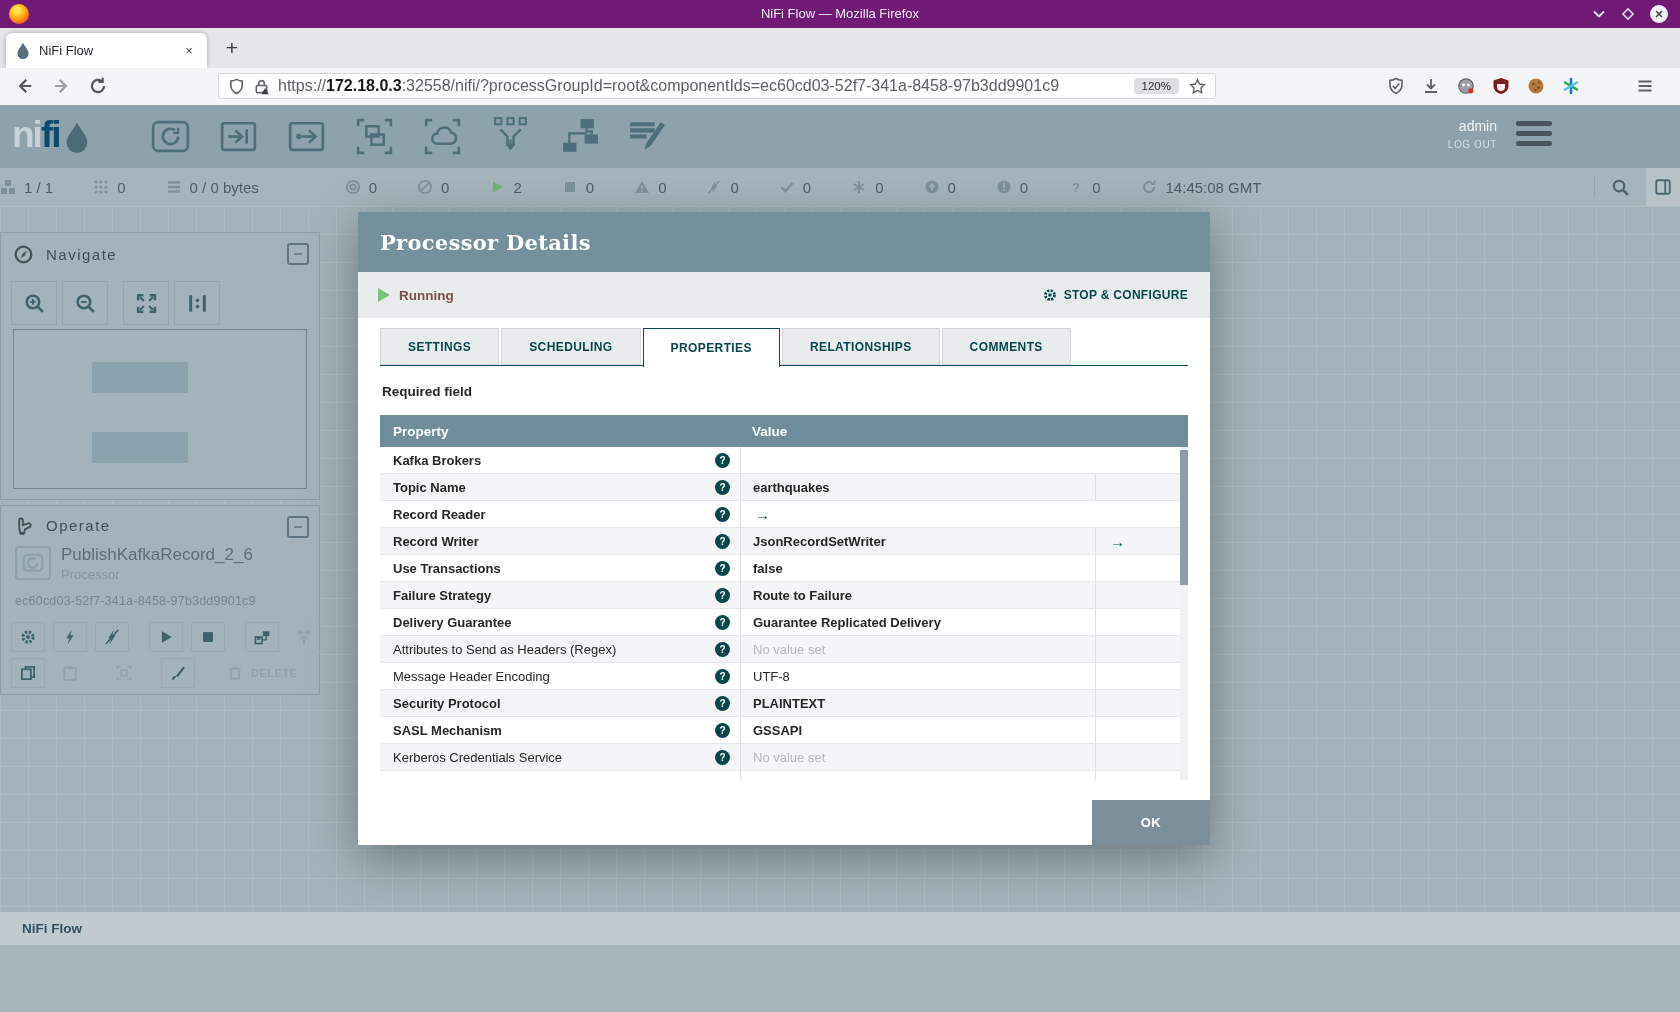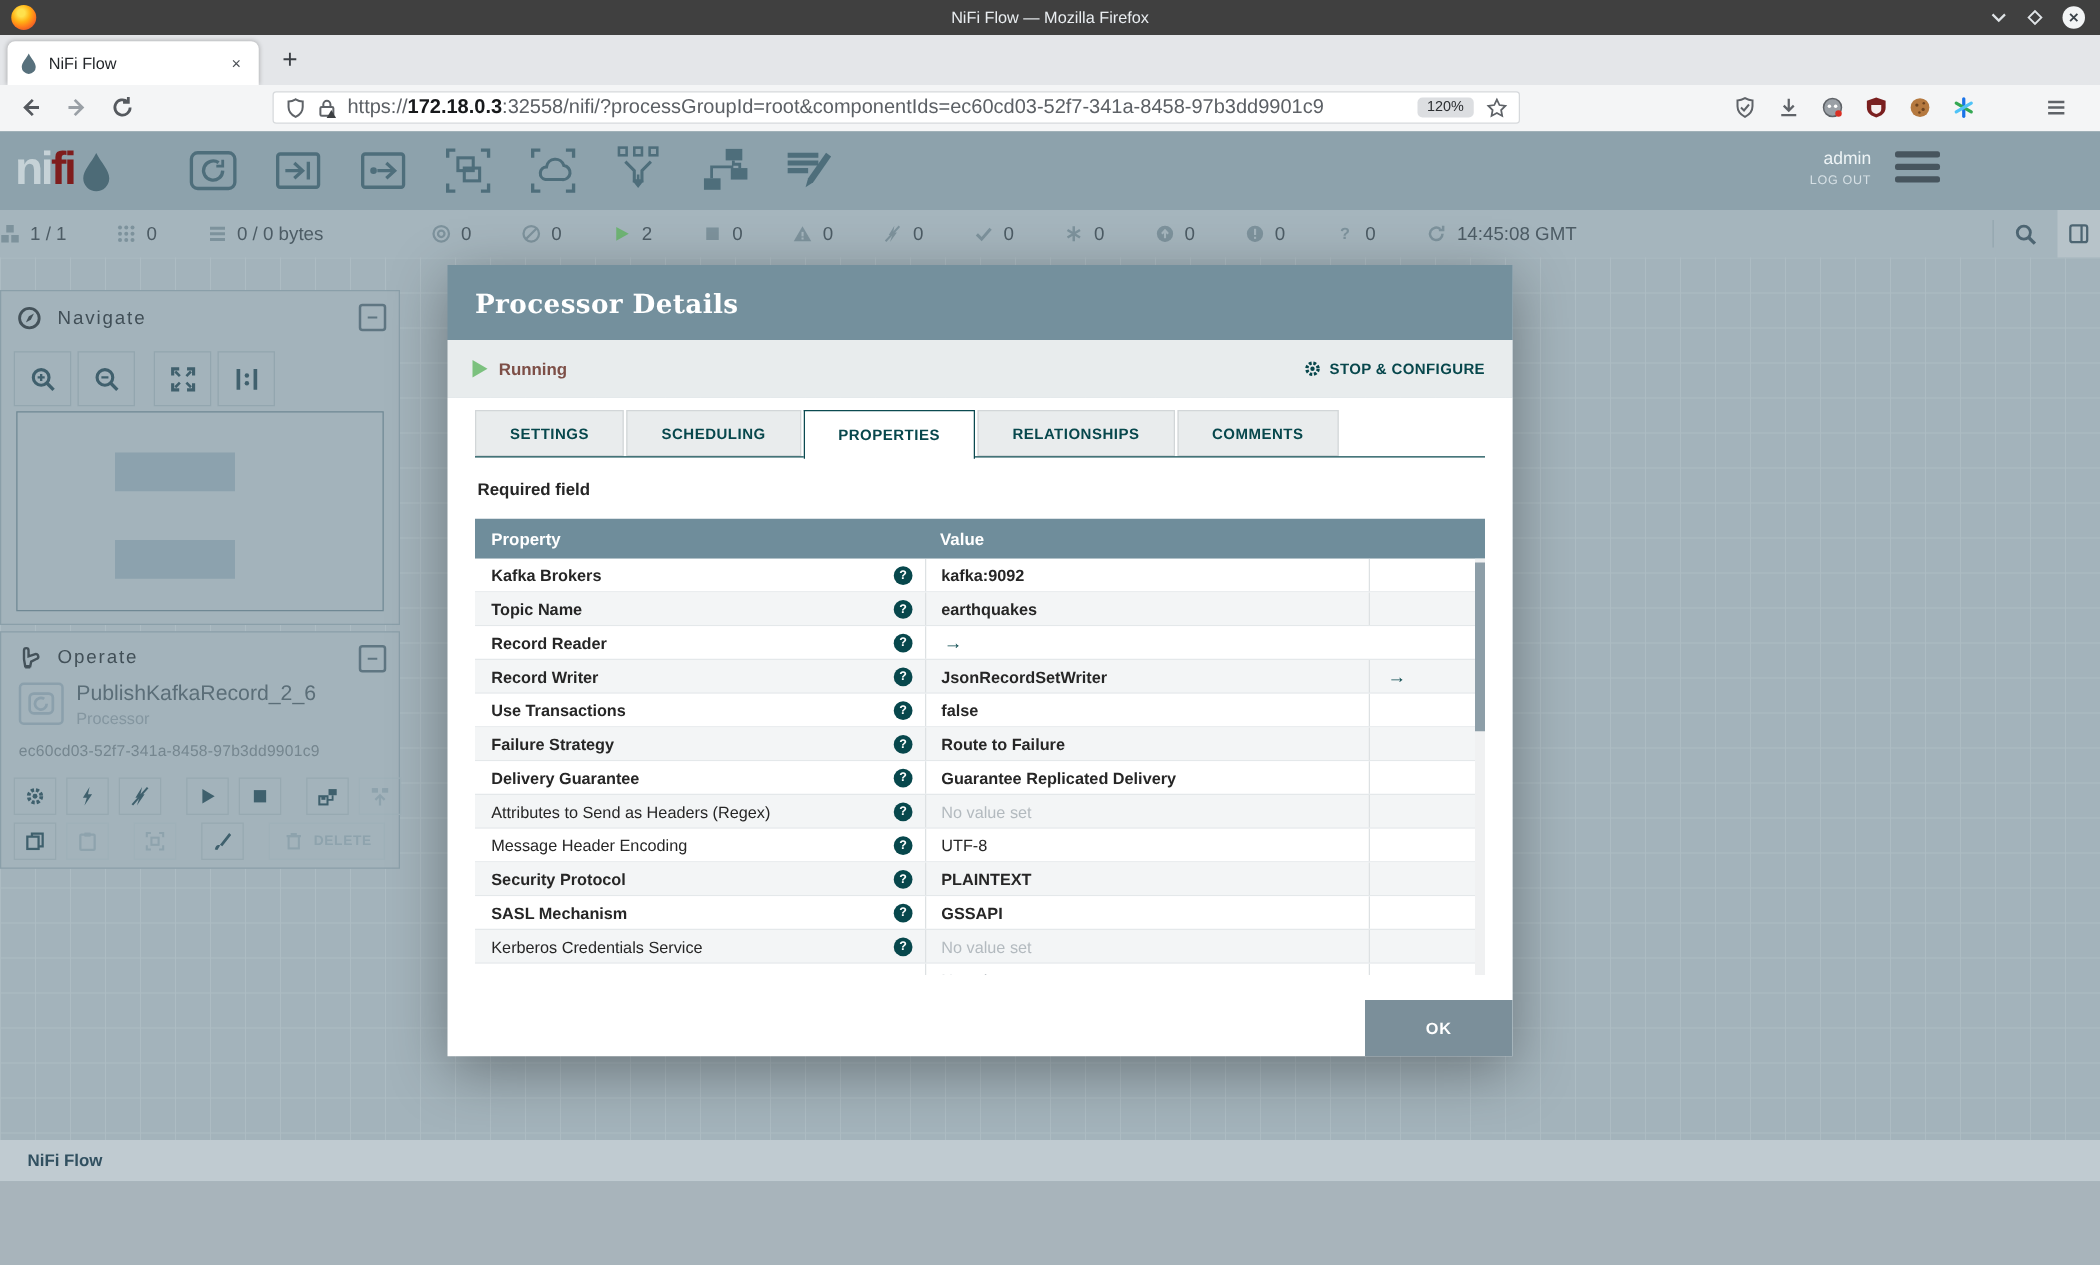--- a/index.html
+++ b/index.html
@@ -2,21 +2,21 @@
 <html><head>
 <meta charset="utf-8">
 <style>
   html,body{margin:0;padding:0;}
   body{width:1680px;height:1012px;position:relative;overflow:hidden;
        font-family:"Liberation Sans",sans-serif;background:#a3b3bb;}
   svg{display:block;}
   .icon svg{width:100%;height:100%;}
 
   
-  .titlebar{position:absolute;top:0;left:0;right:0;height:28px;background:#404040;}
+  .titlebar{position:absolute;top:0;left:0;right:0;height:28px;background:#701a75;}
   .fx-logo{position:absolute;left:9px;top:4px;width:20px;height:20px;border-radius:50%;
     background:radial-gradient(circle at 40% 32%,#ffe14d 0 16%,#ffb114 40%,#ff7a1c 62%,#e5552a 82%,#c43a1f 100%);}
   .win-title{position:absolute;left:0;right:0;top:0;height:28px;line-height:28px;text-align:center;
     color:#e9edf0;font-size:13px;}
   .win-controls{position:absolute;right:12px;top:0;height:28px;display:flex;align-items:center;gap:15px;color:#dfe3e6;}
   .wc{width:14px;height:14px;display:flex;align-items:center;justify-content:center;}
   .wc-close{width:18px;height:18px;background:#f2f4f5;border-radius:50%;color:#3a4249;}
   .wc-close svg{width:10px;height:10px;}
 
   .tabbar{position:absolute;top:28px;left:0;right:0;height:40px;background:#e4e6e9;border-bottom:1px solid #cdd0d3;}
@@ -37,21 +37,21 @@
   .zoom-badge{margin-left:auto;background:#dcdee1;border-radius:4px;padding:2px 8px;font-size:11.5px;color:#2b2e31;flex:0 0 auto;}
   .star{width:17px;height:17px;color:#5f6368;margin-left:10px;flex:0 0 auto;}
   .ext-icons{position:absolute;right:100px;top:9px;display:flex;gap:17px;align-items:center;}
   .ext-icons .icon{width:18px;height:18px;color:#5f6368;}
   .fx-menu{position:absolute;right:26px;top:9px;width:18px;height:18px;color:#5f6368;}
 
   
   .nfheader{position:absolute;top:105px;left:0;right:0;height:63px;background:#8da2ac;}
   .nifi-logo{position:absolute;left:12px;top:8px;display:flex;align-items:flex-end;}
   .logo-ni{font-size:37px;font-weight:bold;letter-spacing:-2px;color:#c6d2d7;line-height:44px;}
-  .logo-fi{font-size:37px;font-weight:bold;letter-spacing:-2px;color:#7f1d1d;line-height:44px;}
+  .logo-fi{font-size:37px;font-weight:bold;letter-spacing:-2px;color:#0c4a6e;line-height:44px;}
   .logo-drop{width:26px;height:34px;color:#4d6b77;margin-left:4px;margin-bottom:2px;}
   #nftools{position:absolute;left:148px;top:9px;display:flex;gap:23px;}
   .nftool{width:45px;height:45px;color:#4e6e7b;}
   .userbox{position:absolute;right:183px;top:13px;text-align:right;}
   .user-name{font-size:14px;color:#eef4f6;}
   .user-logout{font-size:10px;color:#d6e0e5;letter-spacing:.6px;margin-top:5px;}
   .nfmenu{position:absolute;right:128px;top:16px;width:36px;}
   .nfmenu i{display:block;height:5px;background:#47555e;border-radius:2px;margin-bottom:5px;}
 
   
@@ -752,21 +752,20 @@
       <div class="pt-head">
         <span class="h-prop">Property</span>
         <span class="h-val">Value</span>
       </div>
       <div id="prop-rows">
           <div class="prow">
             <div class="c-prop req">
               <span>Kafka Brokers</span>
               <span class="qbadge">?</span>
             </div>
-            <div class="c-val bold">kafka:9092</div>
             <div class="c-go"></div>
           </div>
           <div class="prow alt">
             <div class="c-prop req">
               <span>Topic Name</span>
               <span class="qbadge">?</span>
             </div>
             <div class="c-val bold">earthquakes</div>
             <div class="c-go"></div>
           </div>

